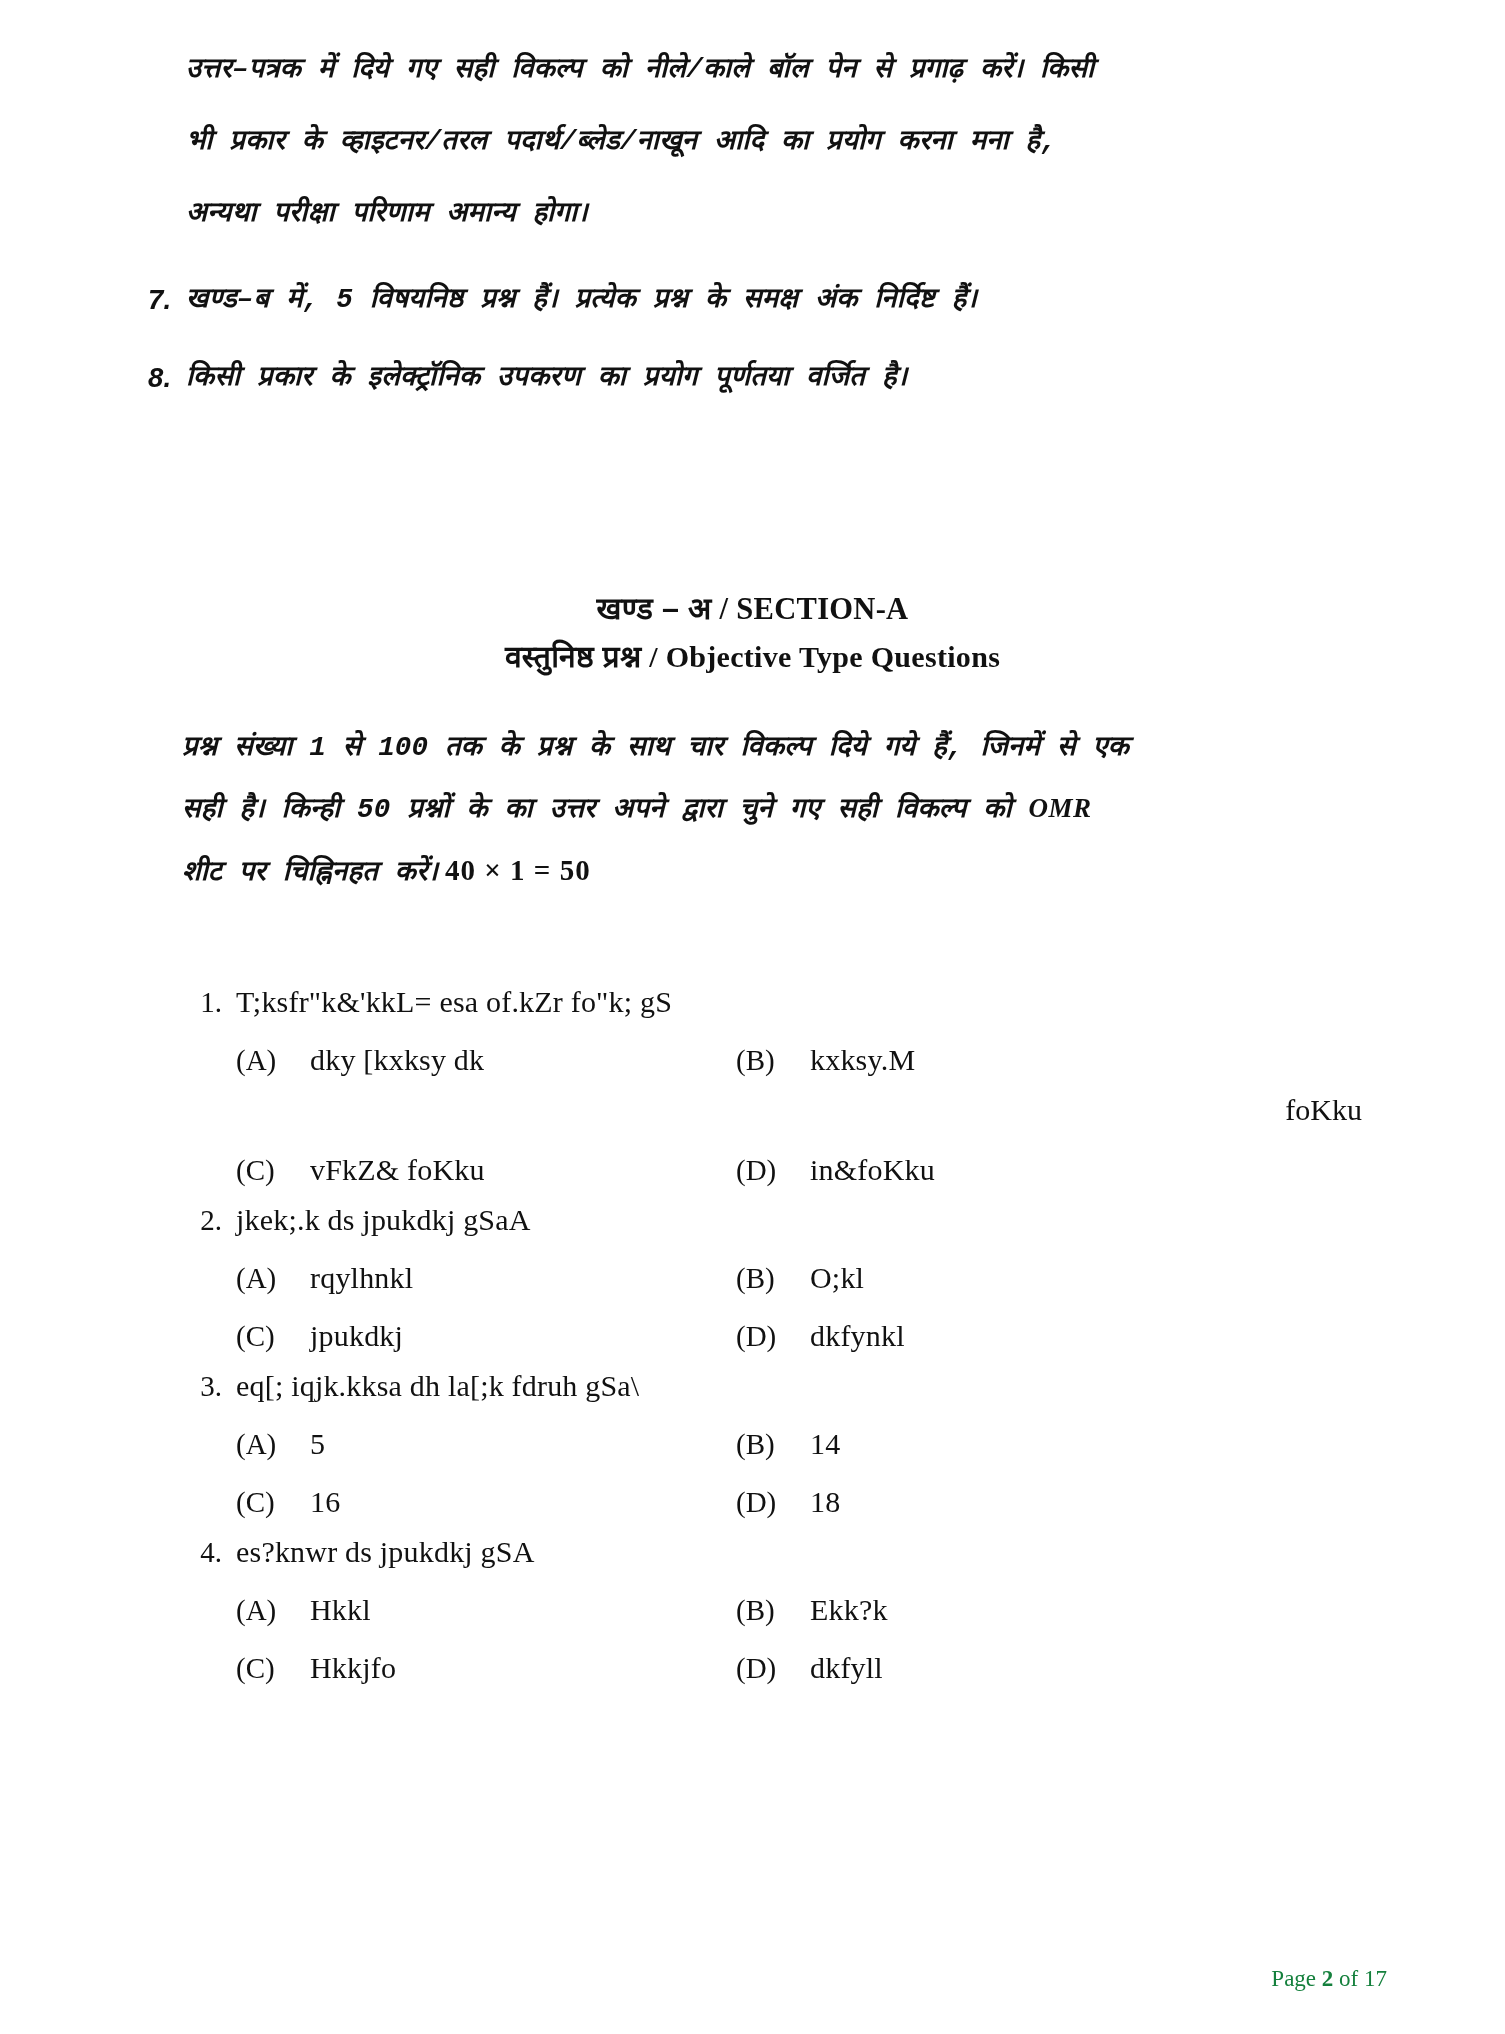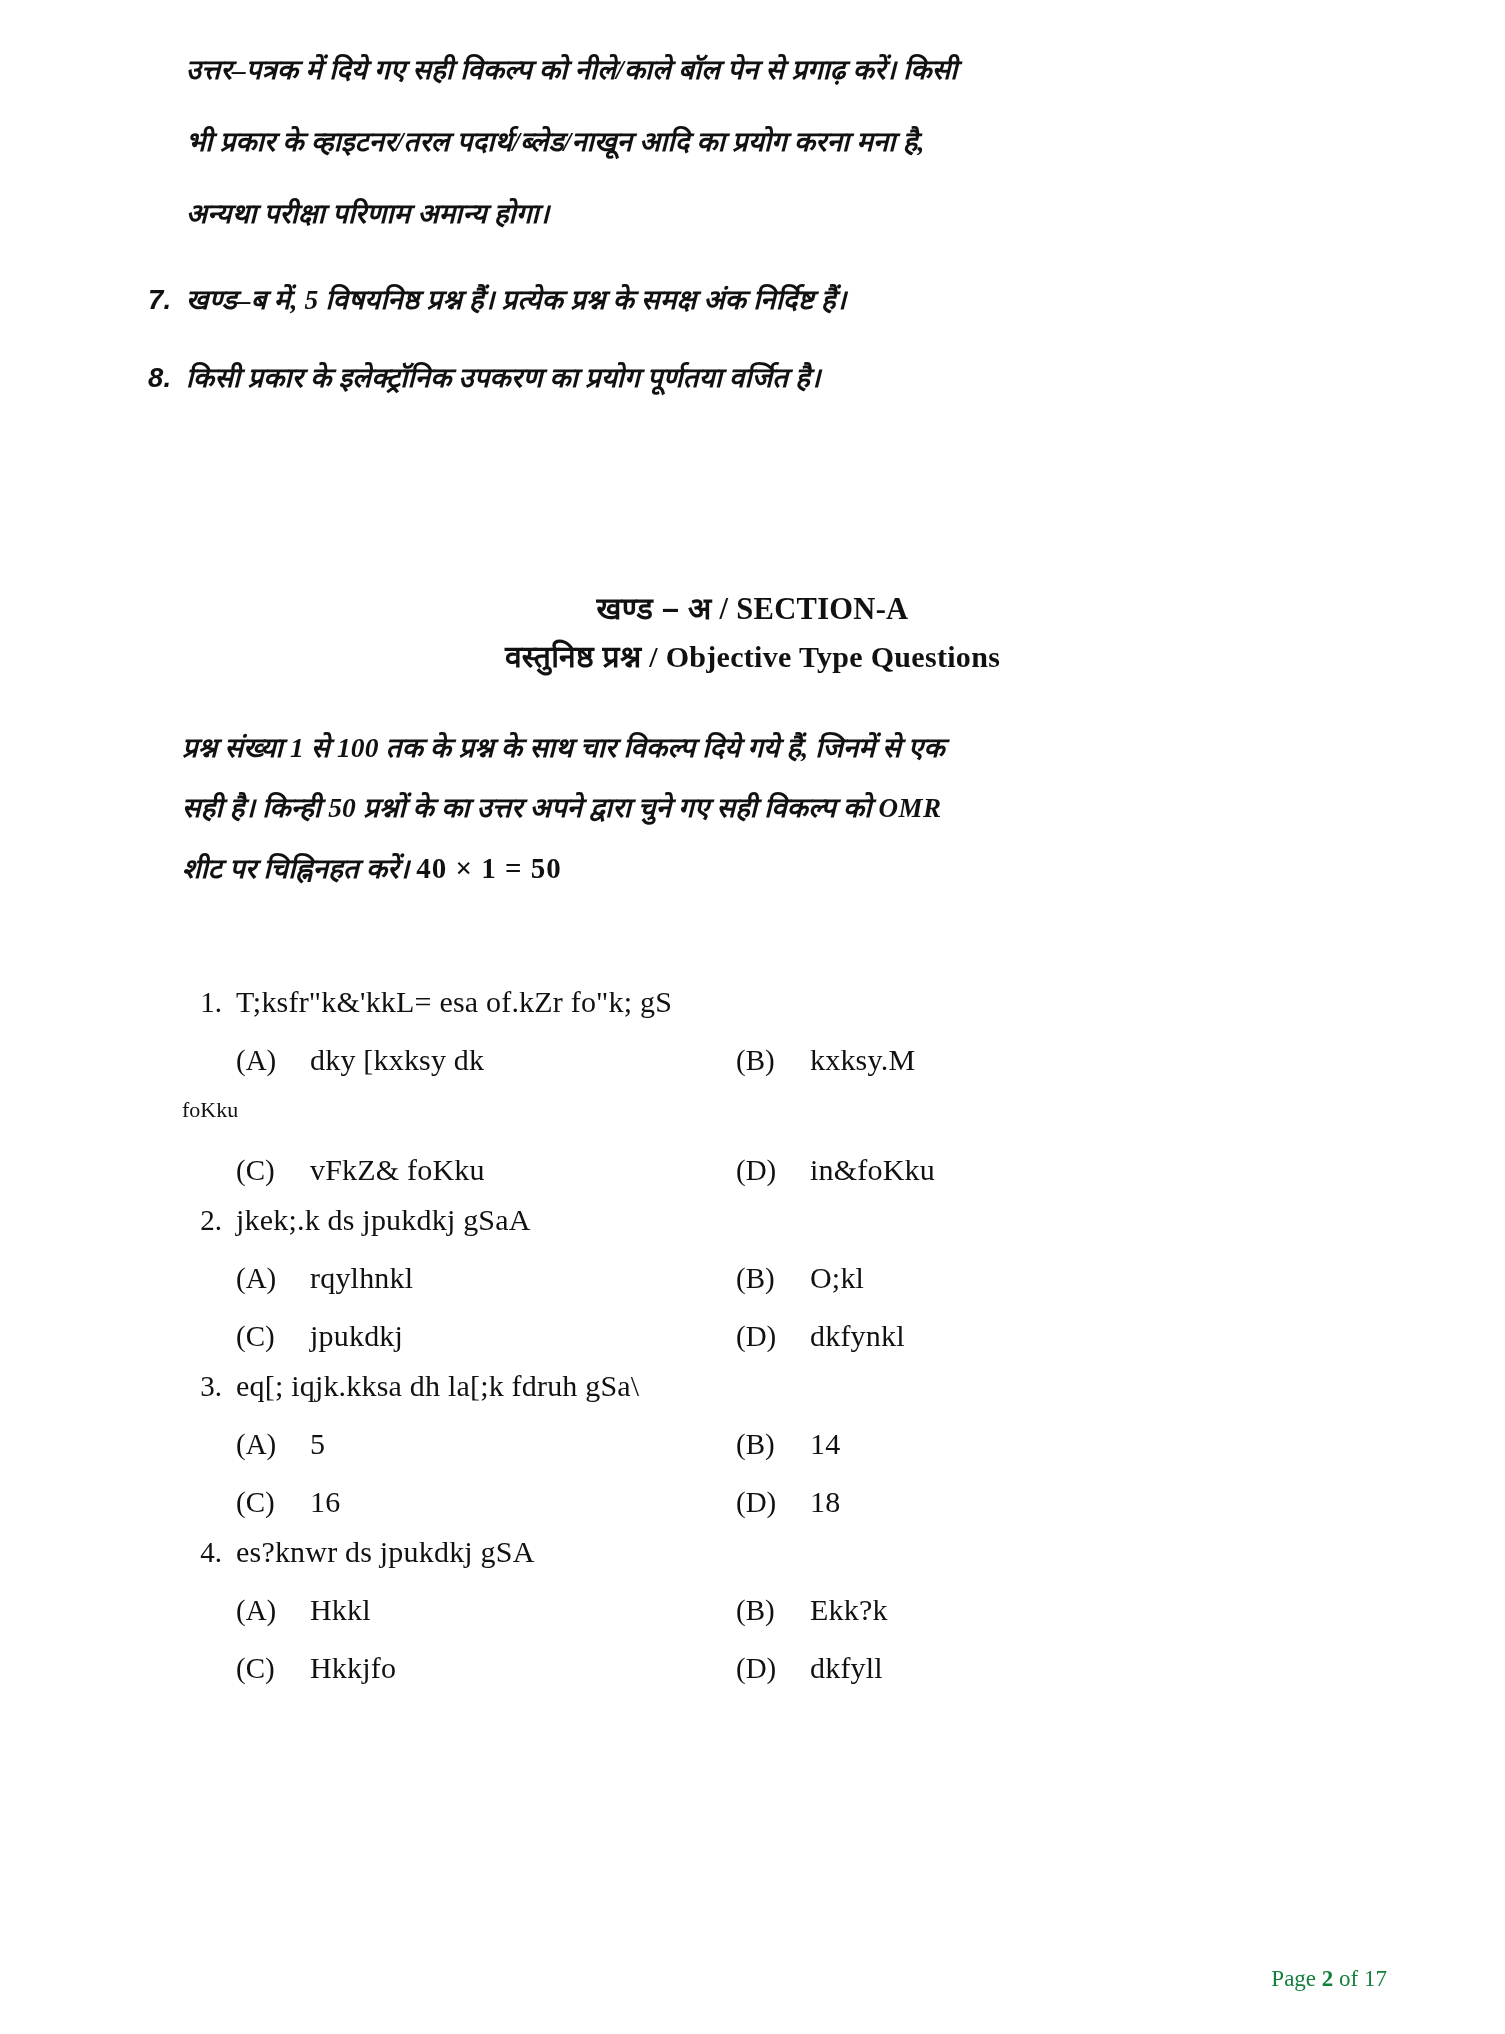--- a/index.html
+++ b/index.html
@@ -19,21 +19,21 @@
     position: relative;
     width: 1505px;
     height: 2034px;
     box-sizing: border-box;
     padding: 0;
     background: #fff;
   }
 
   
   .hindi {
-    font-family: Liberation Serif, serif;
+    font-family: Liberation Mono, monospace;
     font-style: italic;
     font-weight: 600;
     letter-spacing: 0.2px;
   }
   .kruti {
     font-family: "Liberation Serif", "DejaVu Serif", serif;
     font-weight: 400;
   }
 
   
@@ -170,22 +170,23 @@
     flex: 0 0 74px;
     width: 74px;
     font-size: 29px;
   }
   .opt-text {
     flex: 1 1 auto;
     white-space: nowrap;
     letter-spacing: 0.2px;
   }
   .opt-cont {
-    font-size: 22px;
+    font-size: 30px;
     line-height: 52px;
+    text-align: right;
   }
 
   
   .footer {
     position: absolute;
     right: 118px;
     bottom: 42px;
     font-family: "Liberation Serif", "DejaVu Serif", serif;
     font-size: 23px;
     color: #15803d;

